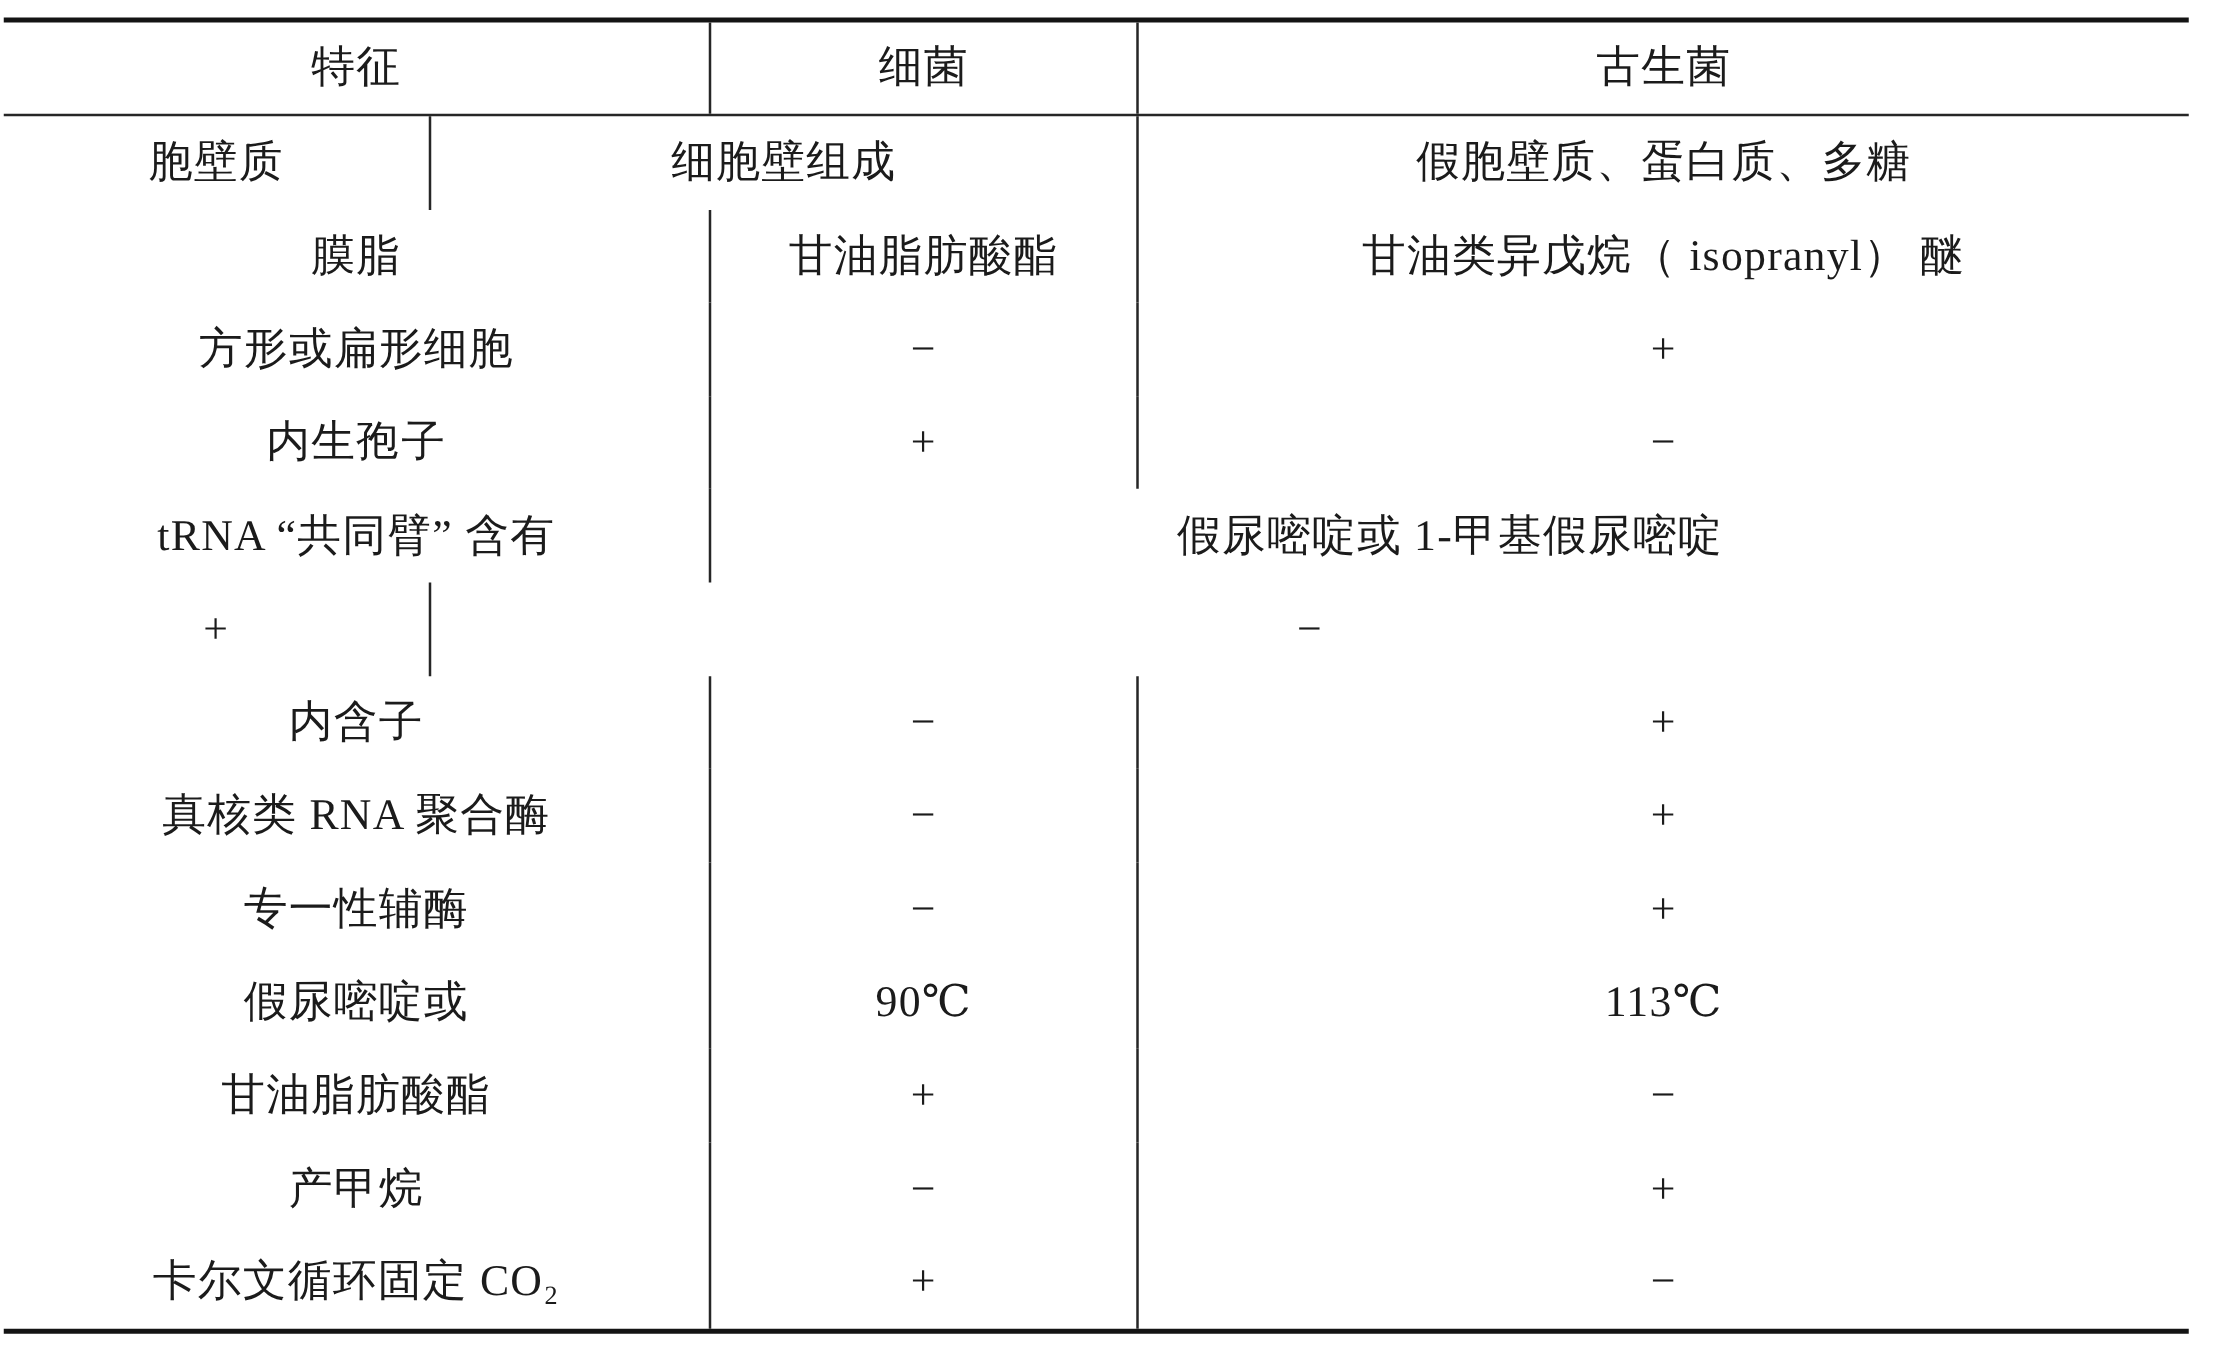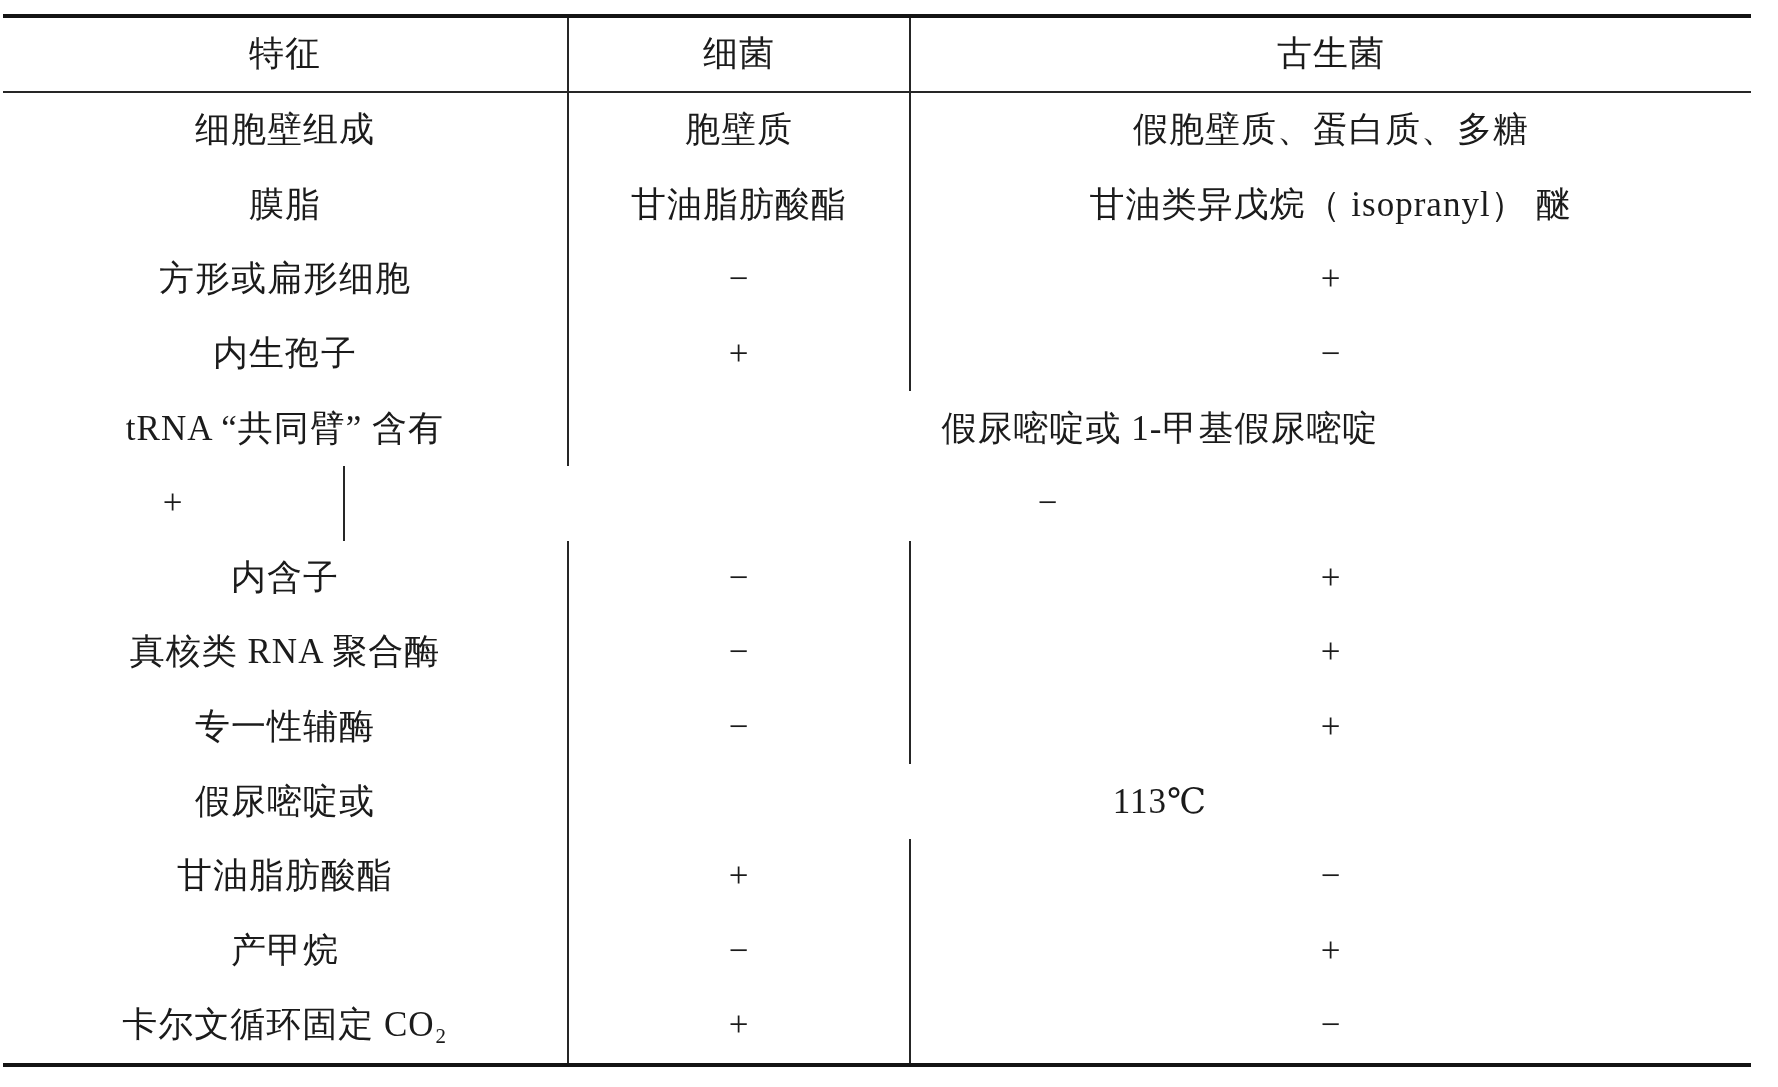--- a/index.html
+++ b/index.html
@@ -65,22 +65,22 @@
 
 <div class="table-wrap">
 
   <div class="hrow">
     <div class="cell c1">特征</div>
     <div class="cell c2">细菌</div>
     <div class="cell c3">古生菌</div>
   </div>
 
   <div class="drow">
+    <div class="cell c2">胞壁质</div>
     <div class="cell c1">细胞壁组成</div>
-    <div class="cell c2">胞壁质</div>
     <div class="cell c3">假胞壁质、蛋白质、多糖</div>
   </div>
 
   <div class="drow">
     <div class="cell c1">膜脂</div>
     <div class="cell c2">甘油脂肪酸酯</div>
     <div class="cell c3">甘油类异戊烷（ isopranyl） 醚</div>
   </div>
 
   <div class="drow">
@@ -118,20 +118,21 @@
   </div>
 
   <div class="drow">
     <div class="cell c1">专一性辅酶</div>
     <div class="cell c2">−</div>
     <div class="cell c3">+</div>
   </div>
 
   <div class="drow">
     <div class="cell c1">假尿嘧啶或</div>
+    <div class="cell c2">90℃</div>
     <div class="cell c3">113℃</div>
   </div>
 
   <div class="drow">
     <div class="cell c1">甘油脂肪酸酯</div>
     <div class="cell c2">+</div>
     <div class="cell c3">−</div>
   </div>
 
   <div class="drow">

